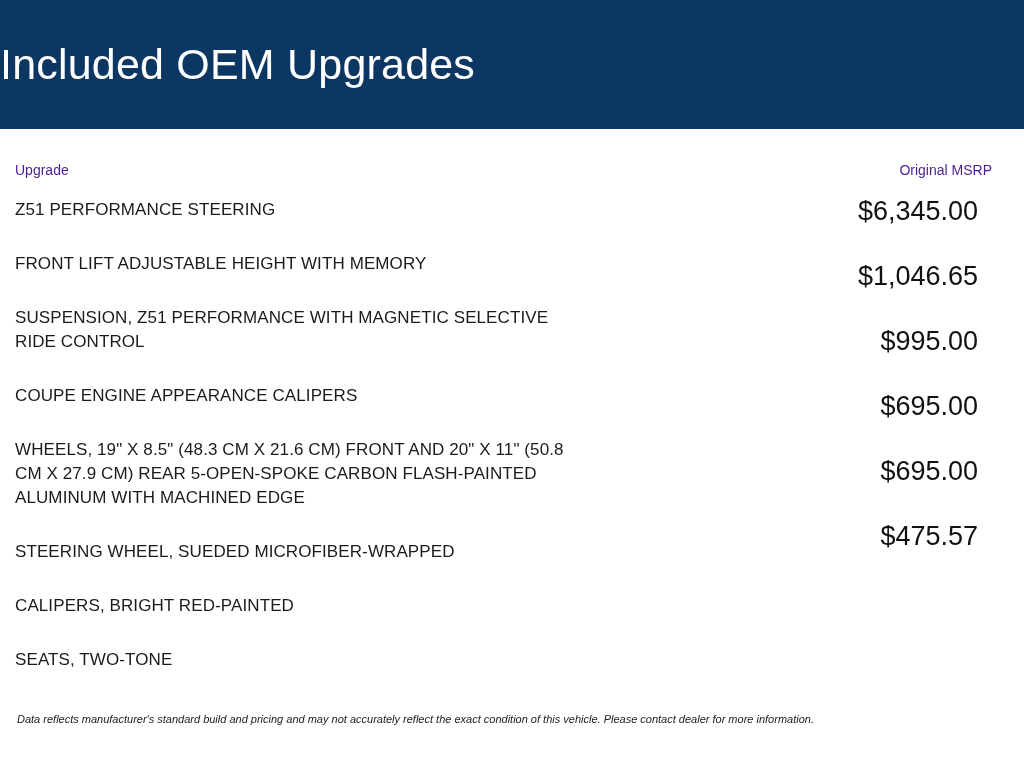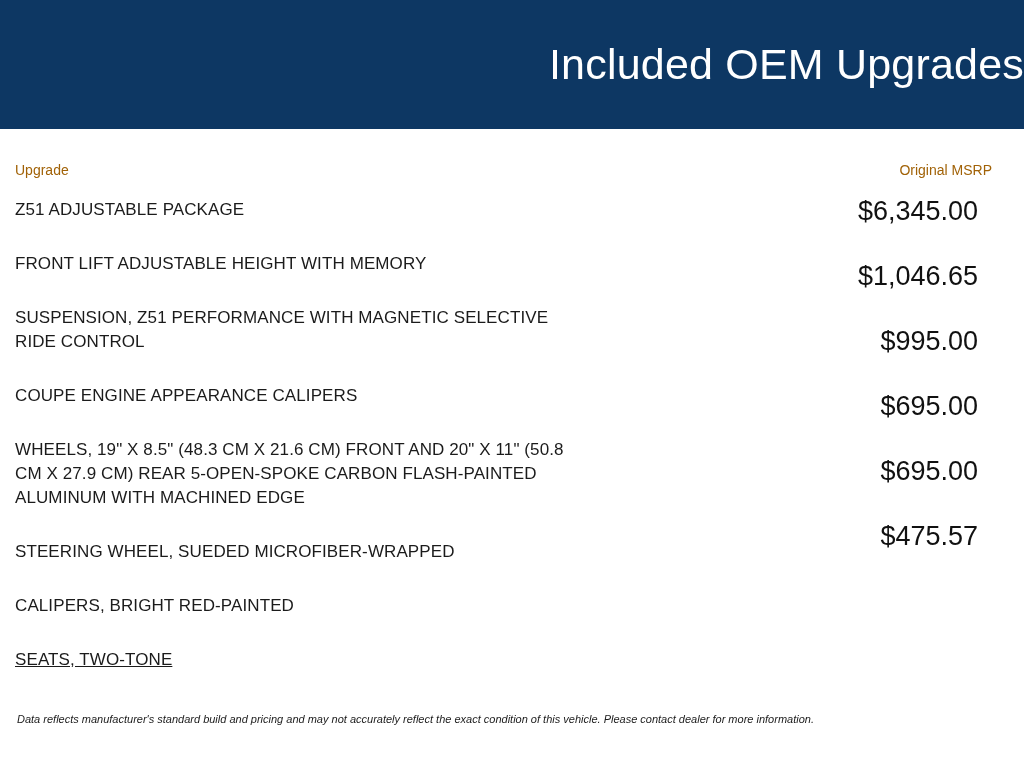--- a/index.html
+++ b/index.html
@@ -23,21 +23,21 @@
   
   .header-bar {
     position: absolute;
     top: 0;
     left: 0;
     width: 1024px;
     height: 129px;
     background: #0d3763;
     display: flex;
     align-items: center;
-    justify-content: flex-end;
+    justify-content: flex-start;
   }
 
   .header-title {
     color: #ffffff;
     font-size: 43px;
     font-weight: 400;
     letter-spacing: 0.2px;
     line-height: 1;
     text-align: center;
     white-space: nowrap;
@@ -50,21 +50,21 @@
     left: 15px;
     width: 977px;
     height: 20px;
   }
 
   .col-header {
     position: absolute;
     top: 0;
     font-size: 14px;
     font-weight: 400;
-    color: #a16207;
+    color: #4c1d95;
     line-height: 20px;
     white-space: nowrap;
   }
 
   .col-header.left  { left: 0; text-align: left; }
   .col-header.right { right: 0; text-align: right; }
 
   
   .table-body {
     position: absolute;
@@ -84,21 +84,21 @@
 
   .row-label {
     font-size: 17px;
     font-weight: 400;
     color: #1b1b1b;
     line-height: 24px;
     letter-spacing: 0.1px;
     margin-bottom: 30px;
   }
 
-  .row-label:last-child { margin-bottom: 8px; text-decoration: underline; }
+  .row-label:last-child { margin-bottom: 8px; }
 
   
   .prices-col {
     position: absolute;
     top: 0;
     right: 46px;
     width: 260px;
   }
 
   .row-price {
@@ -135,21 +135,21 @@
   </div>
 
   <div class="col-headers">
     <div class="col-header left">Upgrade</div>
     <div class="col-header right">Original MSRP</div>
   </div>
 
   <div class="table-body">
 
     <div class="labels-col">
-      <div class="row-label">Z51 ADJUSTABLE PACKAGE</div>
+      <div class="row-label">Z51 PERFORMANCE STEERING</div>
       <div class="row-label">FRONT LIFT ADJUSTABLE HEIGHT WITH MEMORY</div>
       <div class="row-label">SUSPENSION, Z51 PERFORMANCE WITH MAGNETIC SELECTIVE RIDE CONTROL</div>
       <div class="row-label">COUPE ENGINE APPEARANCE CALIPERS</div>
       <div class="row-label">WHEELS, 19" X 8.5" (48.3 CM X 21.6 CM) FRONT AND 20" X 11" (50.8 CM X 27.9 CM) REAR 5-OPEN-SPOKE CARBON FLASH-PAINTED ALUMINUM WITH MACHINED EDGE</div>
       <div class="row-label">STEERING WHEEL, SUEDED MICROFIBER-WRAPPED</div>
       <div class="row-label">CALIPERS, BRIGHT RED-PAINTED</div>
       <div class="row-label">SEATS, TWO-TONE</div>
     </div>
 
     <div class="prices-col">

